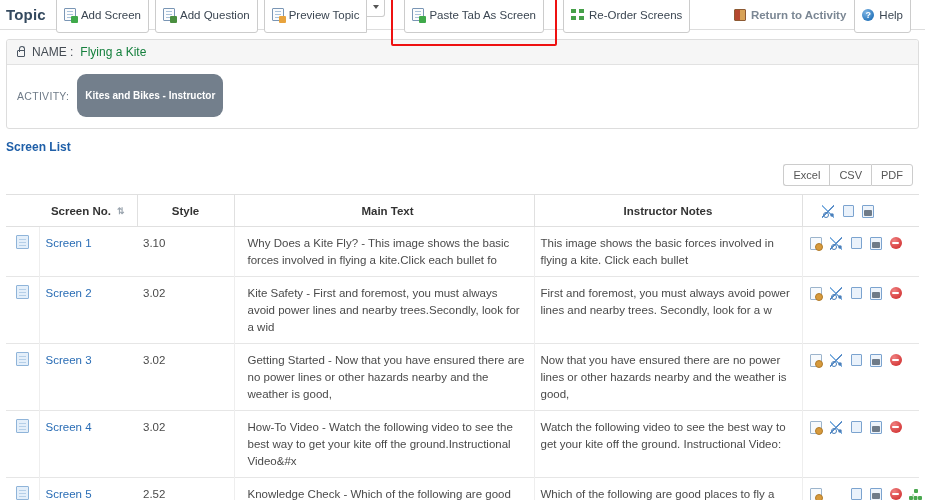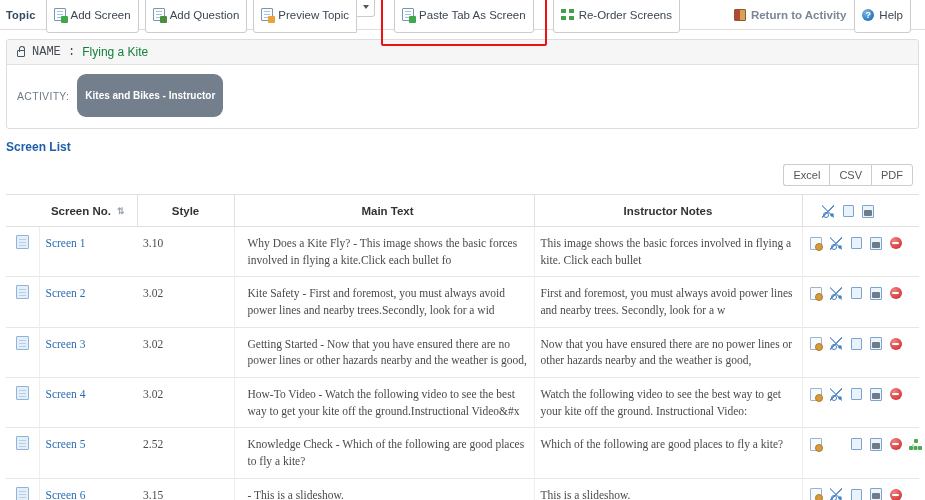--- a/index.html
+++ b/index.html
@@ -17,21 +17,21 @@
   .toolbar {
     position: relative;
     height: 30px;
     display: flex;
     align-items: center;
     padding: 0 8px 0 6px;
     border-bottom: 1px solid #dddddd;
     background: #ffffff;
   }
   .app-title {
-    font-size: 11px;
+    font-size: 15px;
     font-weight: bold;
     color: #34495e;
     margin-right: 10px;
     letter-spacing: .2px;
   }
   .btn {
     display: inline-flex;
     align-items: center;
     gap: 5px;
     height: 37px;
@@ -157,21 +157,21 @@
     margin-top: 3px;
   }
   .lock-icon::before {
     content: ""; position: absolute;
     left: 1.3px; top: -5px;
     width: 3.5px; height: 5px;
     border: 1.3px solid #4a5562;
     border-bottom: none;
     border-radius: 3px 3px 0 0;
   }
-  .name-label { font-size: 12px; color: #444b53; font-family: Liberation Mono, monospace; }
+  .name-label { font-size: 12px; color: #444b53; }
   .name-value { font-size: 12px; color: #15803d; font-weight: normal; }
   .panel-body {
     display: flex;
     align-items: center;
     gap: 8px;
     padding: 9px 10px 11px 10px;
   }
   .activity-label { font-size: 10.5px; color: #6f7b88; letter-spacing: .3px; }
   .badge {
     display: inline-block;
@@ -227,21 +227,20 @@
     border-left: none; border-right: none;
     background: #ffffff;
     vertical-align: middle;
   }
   table.grid td {
     padding: 8px 6px;
     border-top: 1px solid #e6e6e6;
     vertical-align: top;
     color: #4a4a4a;
     line-height: 1.45;
-    font-family: Liberation Serif, serif;
   }
   table.grid th.c-icon, table.grid td.c-icon { width: 33px; text-align: center; padding-left: 0; padding-right: 0; }
   table.grid th.c-num,  table.grid td.c-num  { width: 98px; }
   table.grid th.c-style,table.grid td.c-style{ width: 97px; }
   table.grid th.c-main, table.grid td.c-main { width: 300px; padding-left: 13px; }
   table.grid th.c-notes,table.grid td.c-notes{ width: 268px; }
   table.grid th.c-act,  table.grid td.c-act  { width: 117px; }
 
   table.grid th.c-num, table.grid th.c-style, table.grid th.c-main { border-right: 1px solid #e0e0e0; }
   table.grid th.c-notes { border-right: 1px solid #e0e0e0; }

